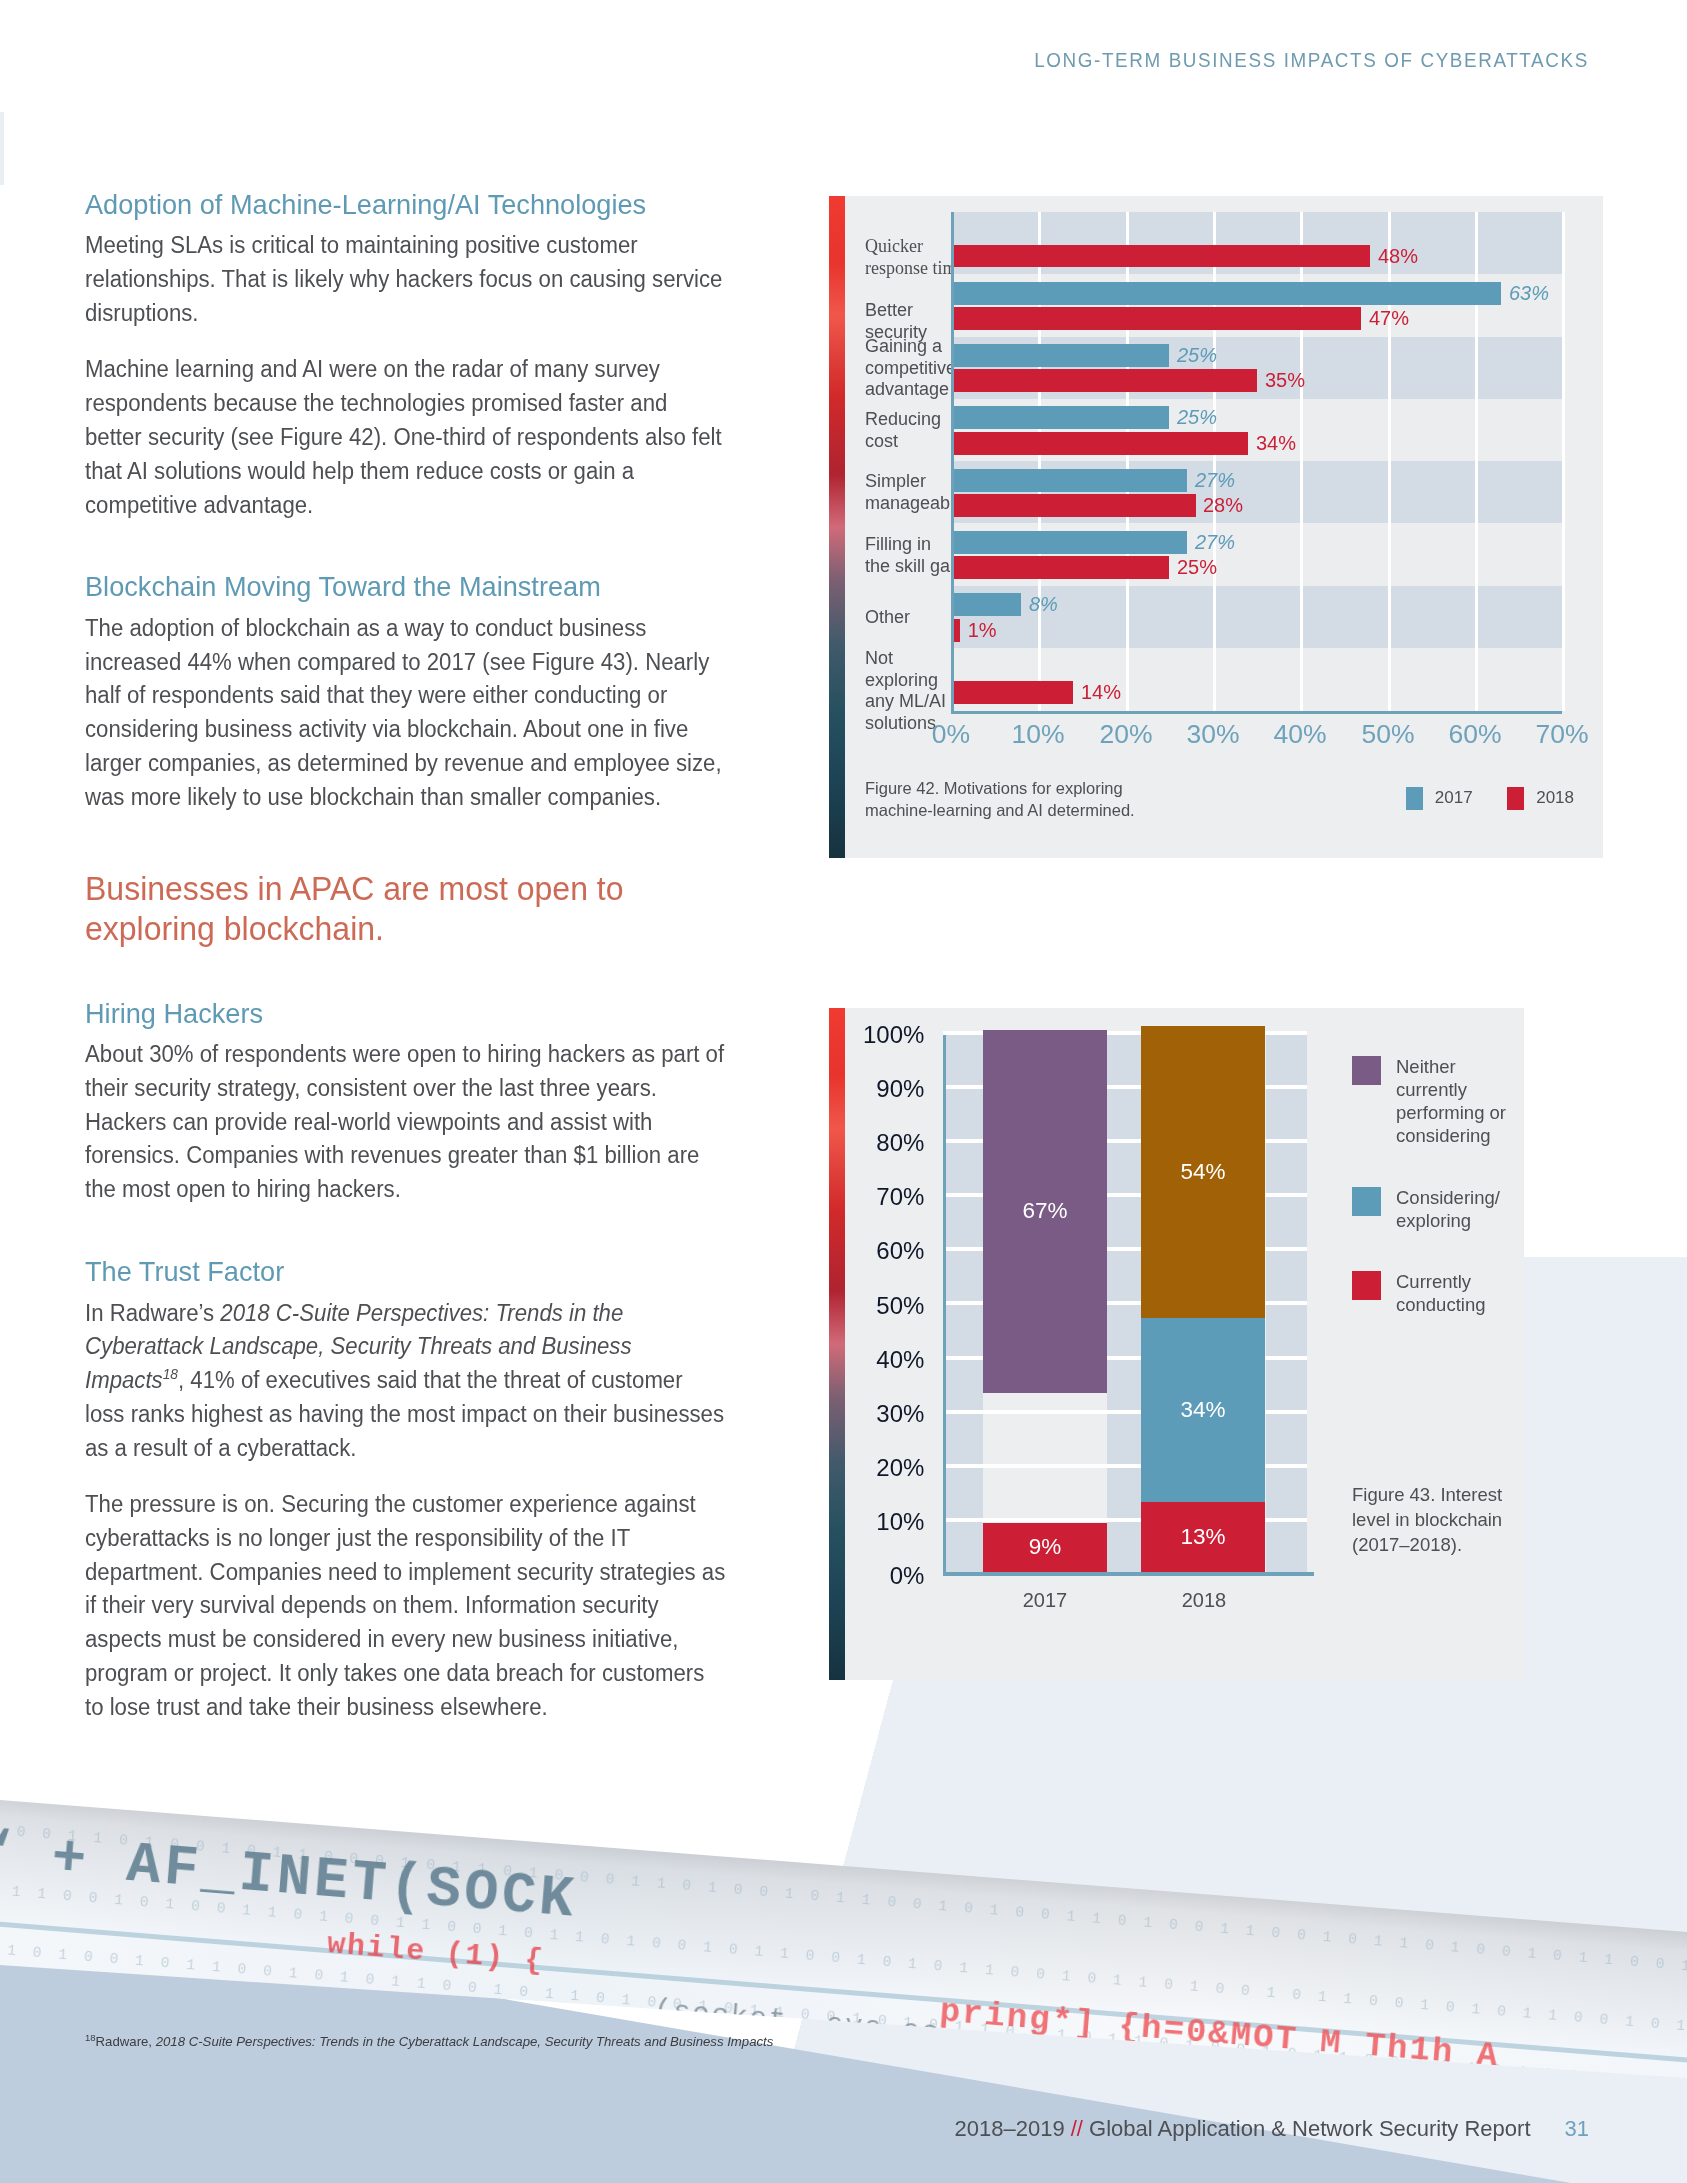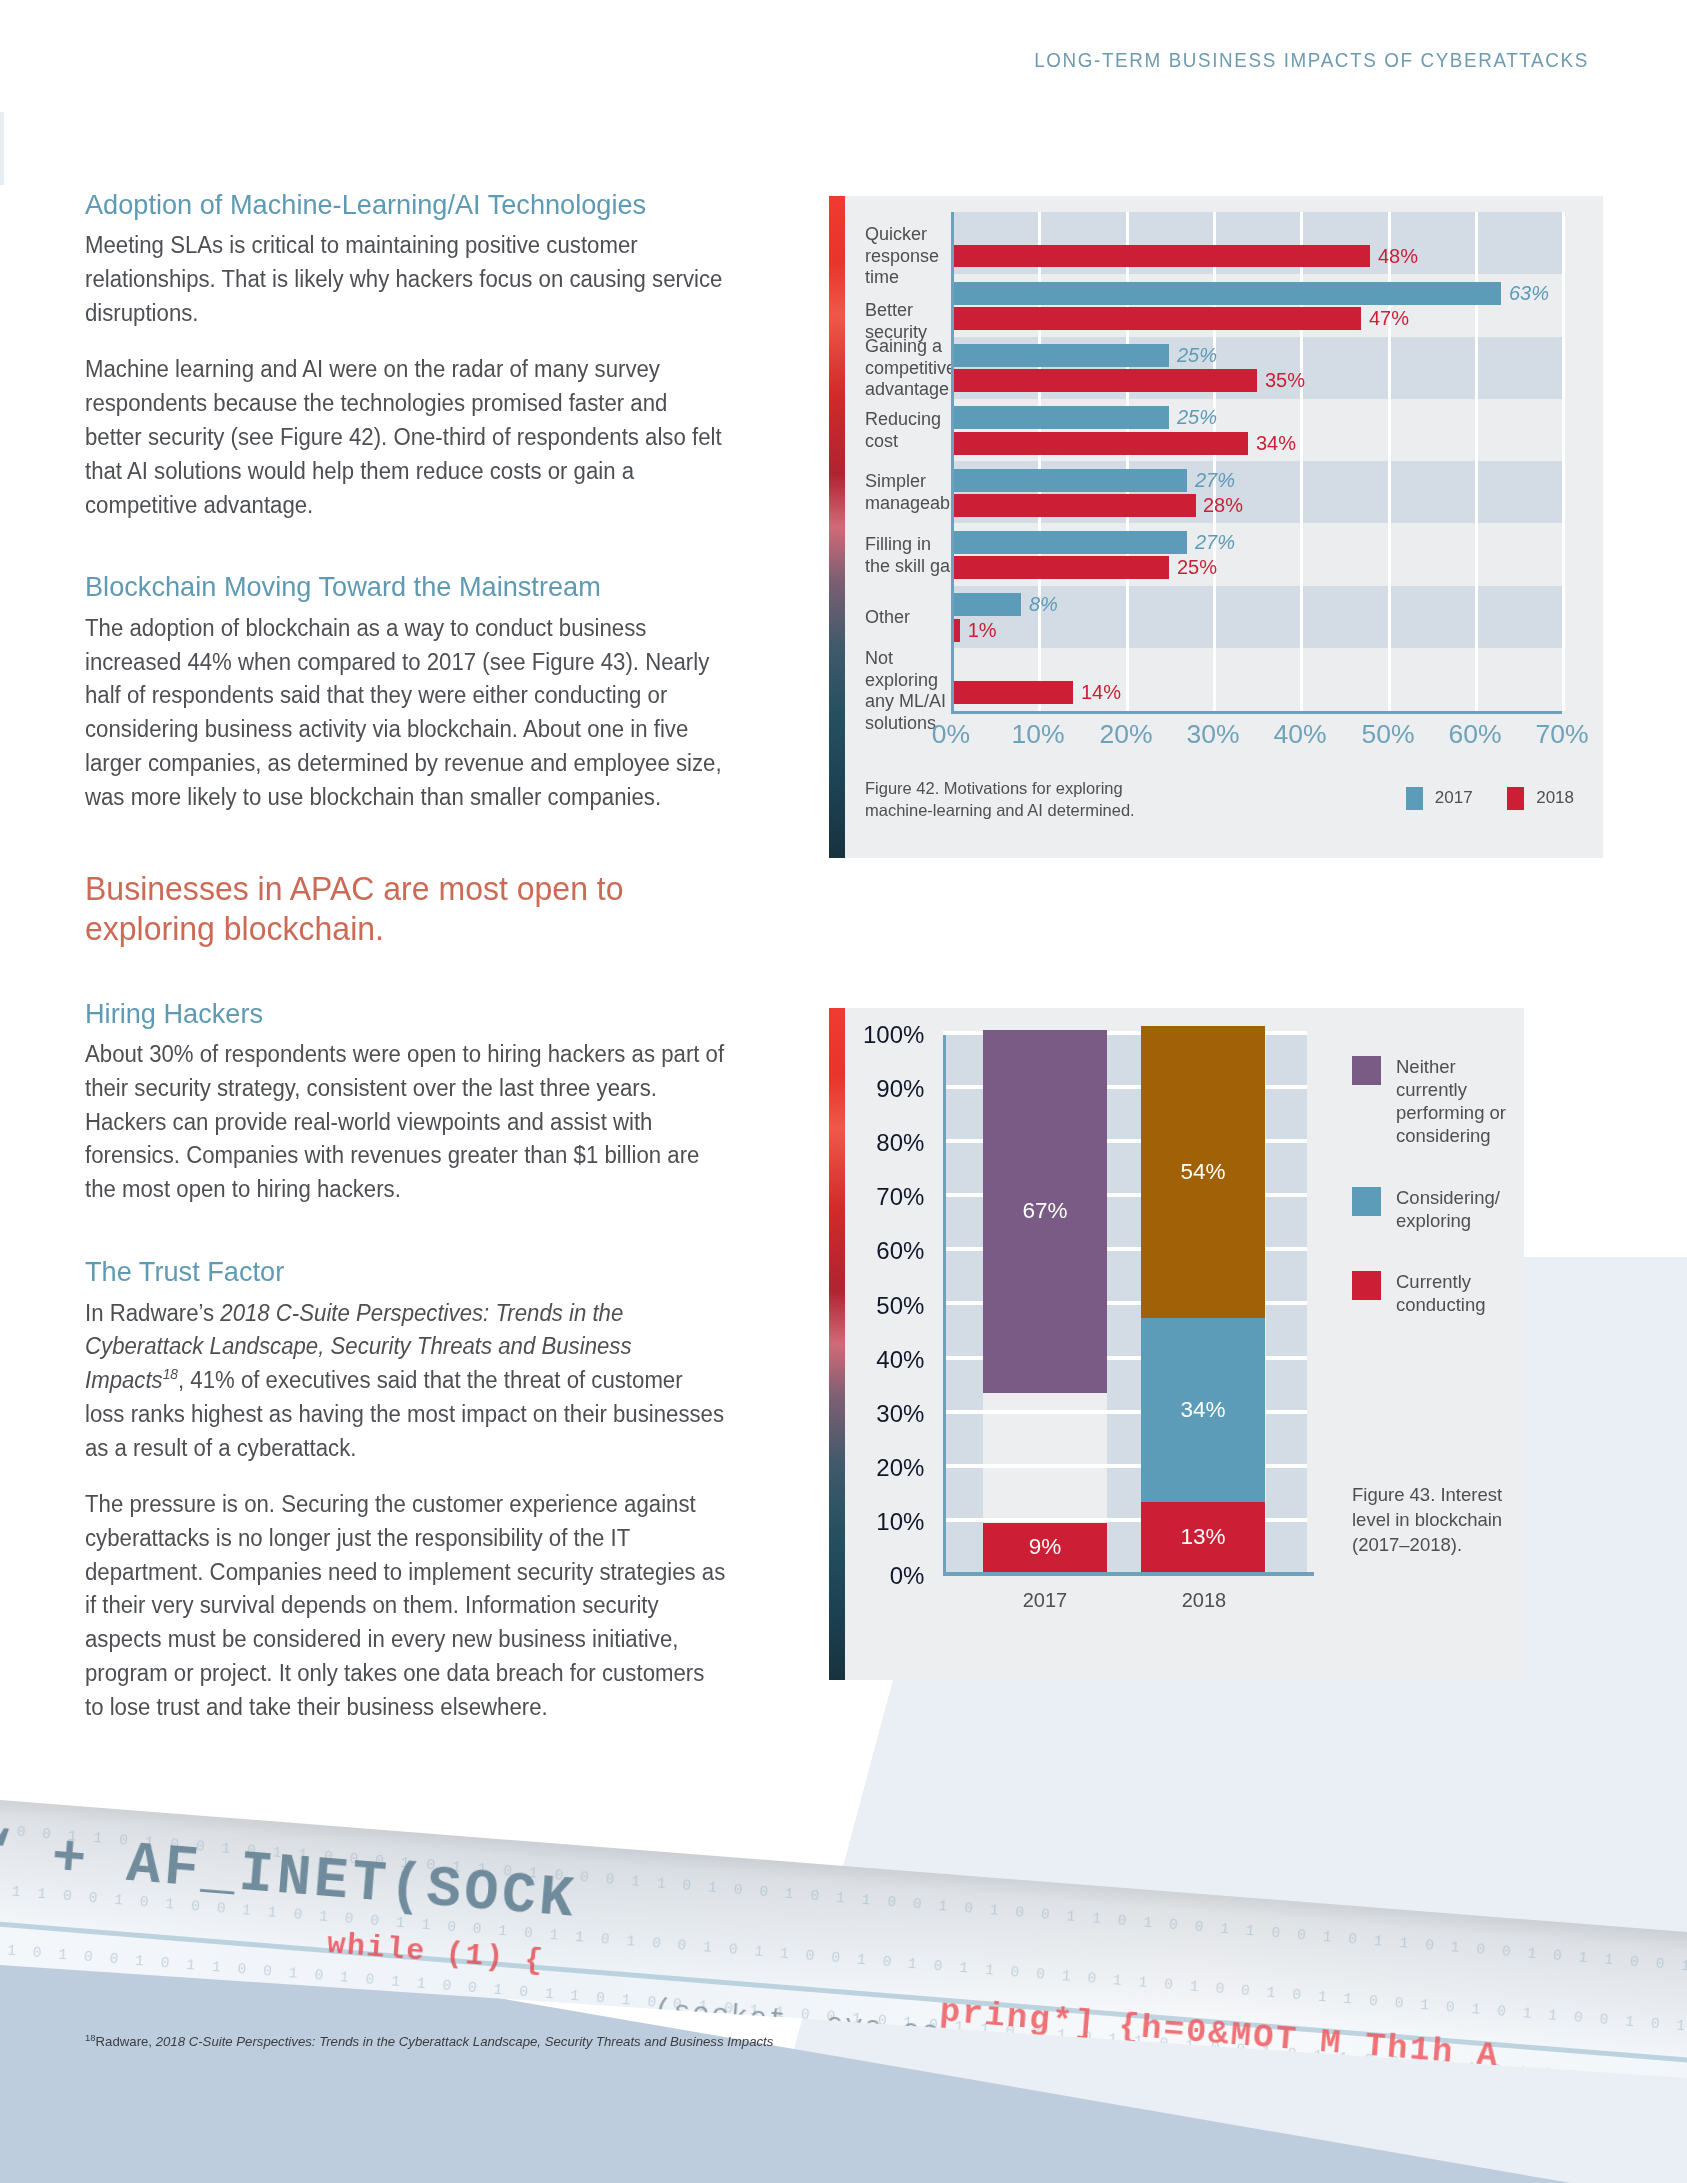--- a/index.html
+++ b/index.html
@@ -228,21 +228,21 @@
     <div class="gap-md"></div>
     <h2 class="sec">The Trust Factor</h2>
     <p class="body"><span>In Radware’s </span><span class="ital">2018 C-Suite Perspectives: Trends in the Cyberattack Landscape, Security Threats and Business Impacts</span><sup>18</sup><span>, 41% of executives said that the threat of customer loss ranks highest as having the most impact on their businesses as a result of a cyberattack.</span></p>
     <p class="body tight">The pressure is on. Securing the customer experience against cyberattacks is no longer just the responsibility of the IT department. Companies need to implement security strategies as if their very survival depends on them. Information security aspects must be considered in every new business initiative, program or project. It only takes one data breach for customers to lose trust and take their business elsewhere.</p>
   </div>
 
   <div class="figure" id="fig42">
     <div class="fig-strip"></div>
 
     <div class="f42-cats" id="f42cats">
-        <div class="f42-cat2" style="top: 12px;">
+        <div class="f42-cat2" style="top: 24px; font-family: Liberation Serif, serif;">
           <div>Quicker</div>
           <div>response time</div>
         </div>
         <div class="f42-cat2" style="top: 88px;">
           <div>Better security</div>
         </div>
         <div class="f42-cat2" style="top: 124px;">
           <div>Gaining a</div>
           <div>competitive</div>
           <div>advantage</div>
@@ -442,15 +442,16 @@
 
     <div class="f43-caption">
       <div>Figure 43. Interest</div>
       <div>level in blockchain</div>
       <div>(2017–2018).</div>
     </div>
   </div>
 
   <div class="footnote"><span class="fn-mark">18</span><span class="fn-name">Radware, </span><span>2018 C-Suite Perspectives: Trends in the Cyberattack Landscape, Security Threats and Business Impacts</span></div>
 
+  <div class="footer"><span>2018–2019 </span><span class="slash">//</span><span> Global Application &amp; Network Security Report</span><span class="pagenum">31</span></div>
 
 </div>
 
 
 </body></html>

